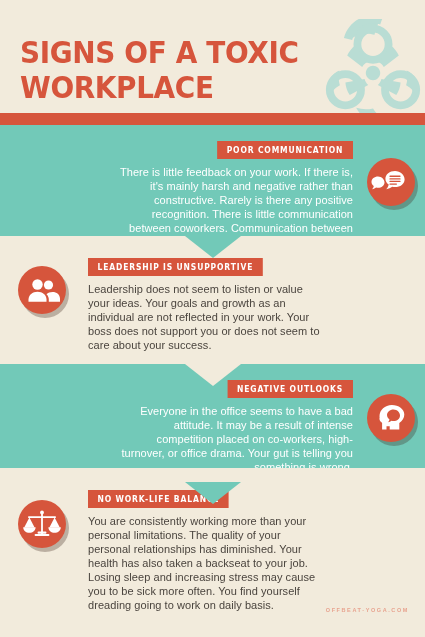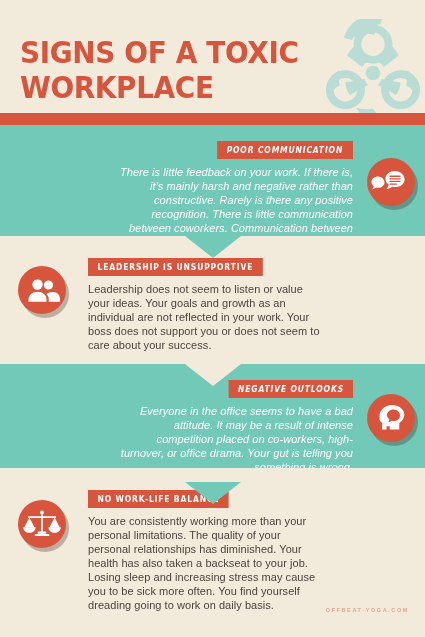--- a/index.html
+++ b/index.html
@@ -43,21 +43,21 @@
     transform-origin:left top;
   }
   .divider {
     position:absolute; left:0; top:113px;
     width:425px; height:12px;
     background:#d6553c;
   }
 
   
   .section { position:absolute; left:0; width:425px; overflow:visible; }
-  .sec-teal  { background:#72c9b8;font-style:italic; }
+  .sec-teal  { background:#72c9b8; }
   .sec-cream { background:#f2ebdc; }
 
   #sec1 { top:125px; height:111px; }
   #sec2 { top:236px; height:128px; }
   #sec3 { top:364px; height:118px; }
   #sec4 { top:468px; height:155px; }
 
   
   .notch {
     position:absolute;

